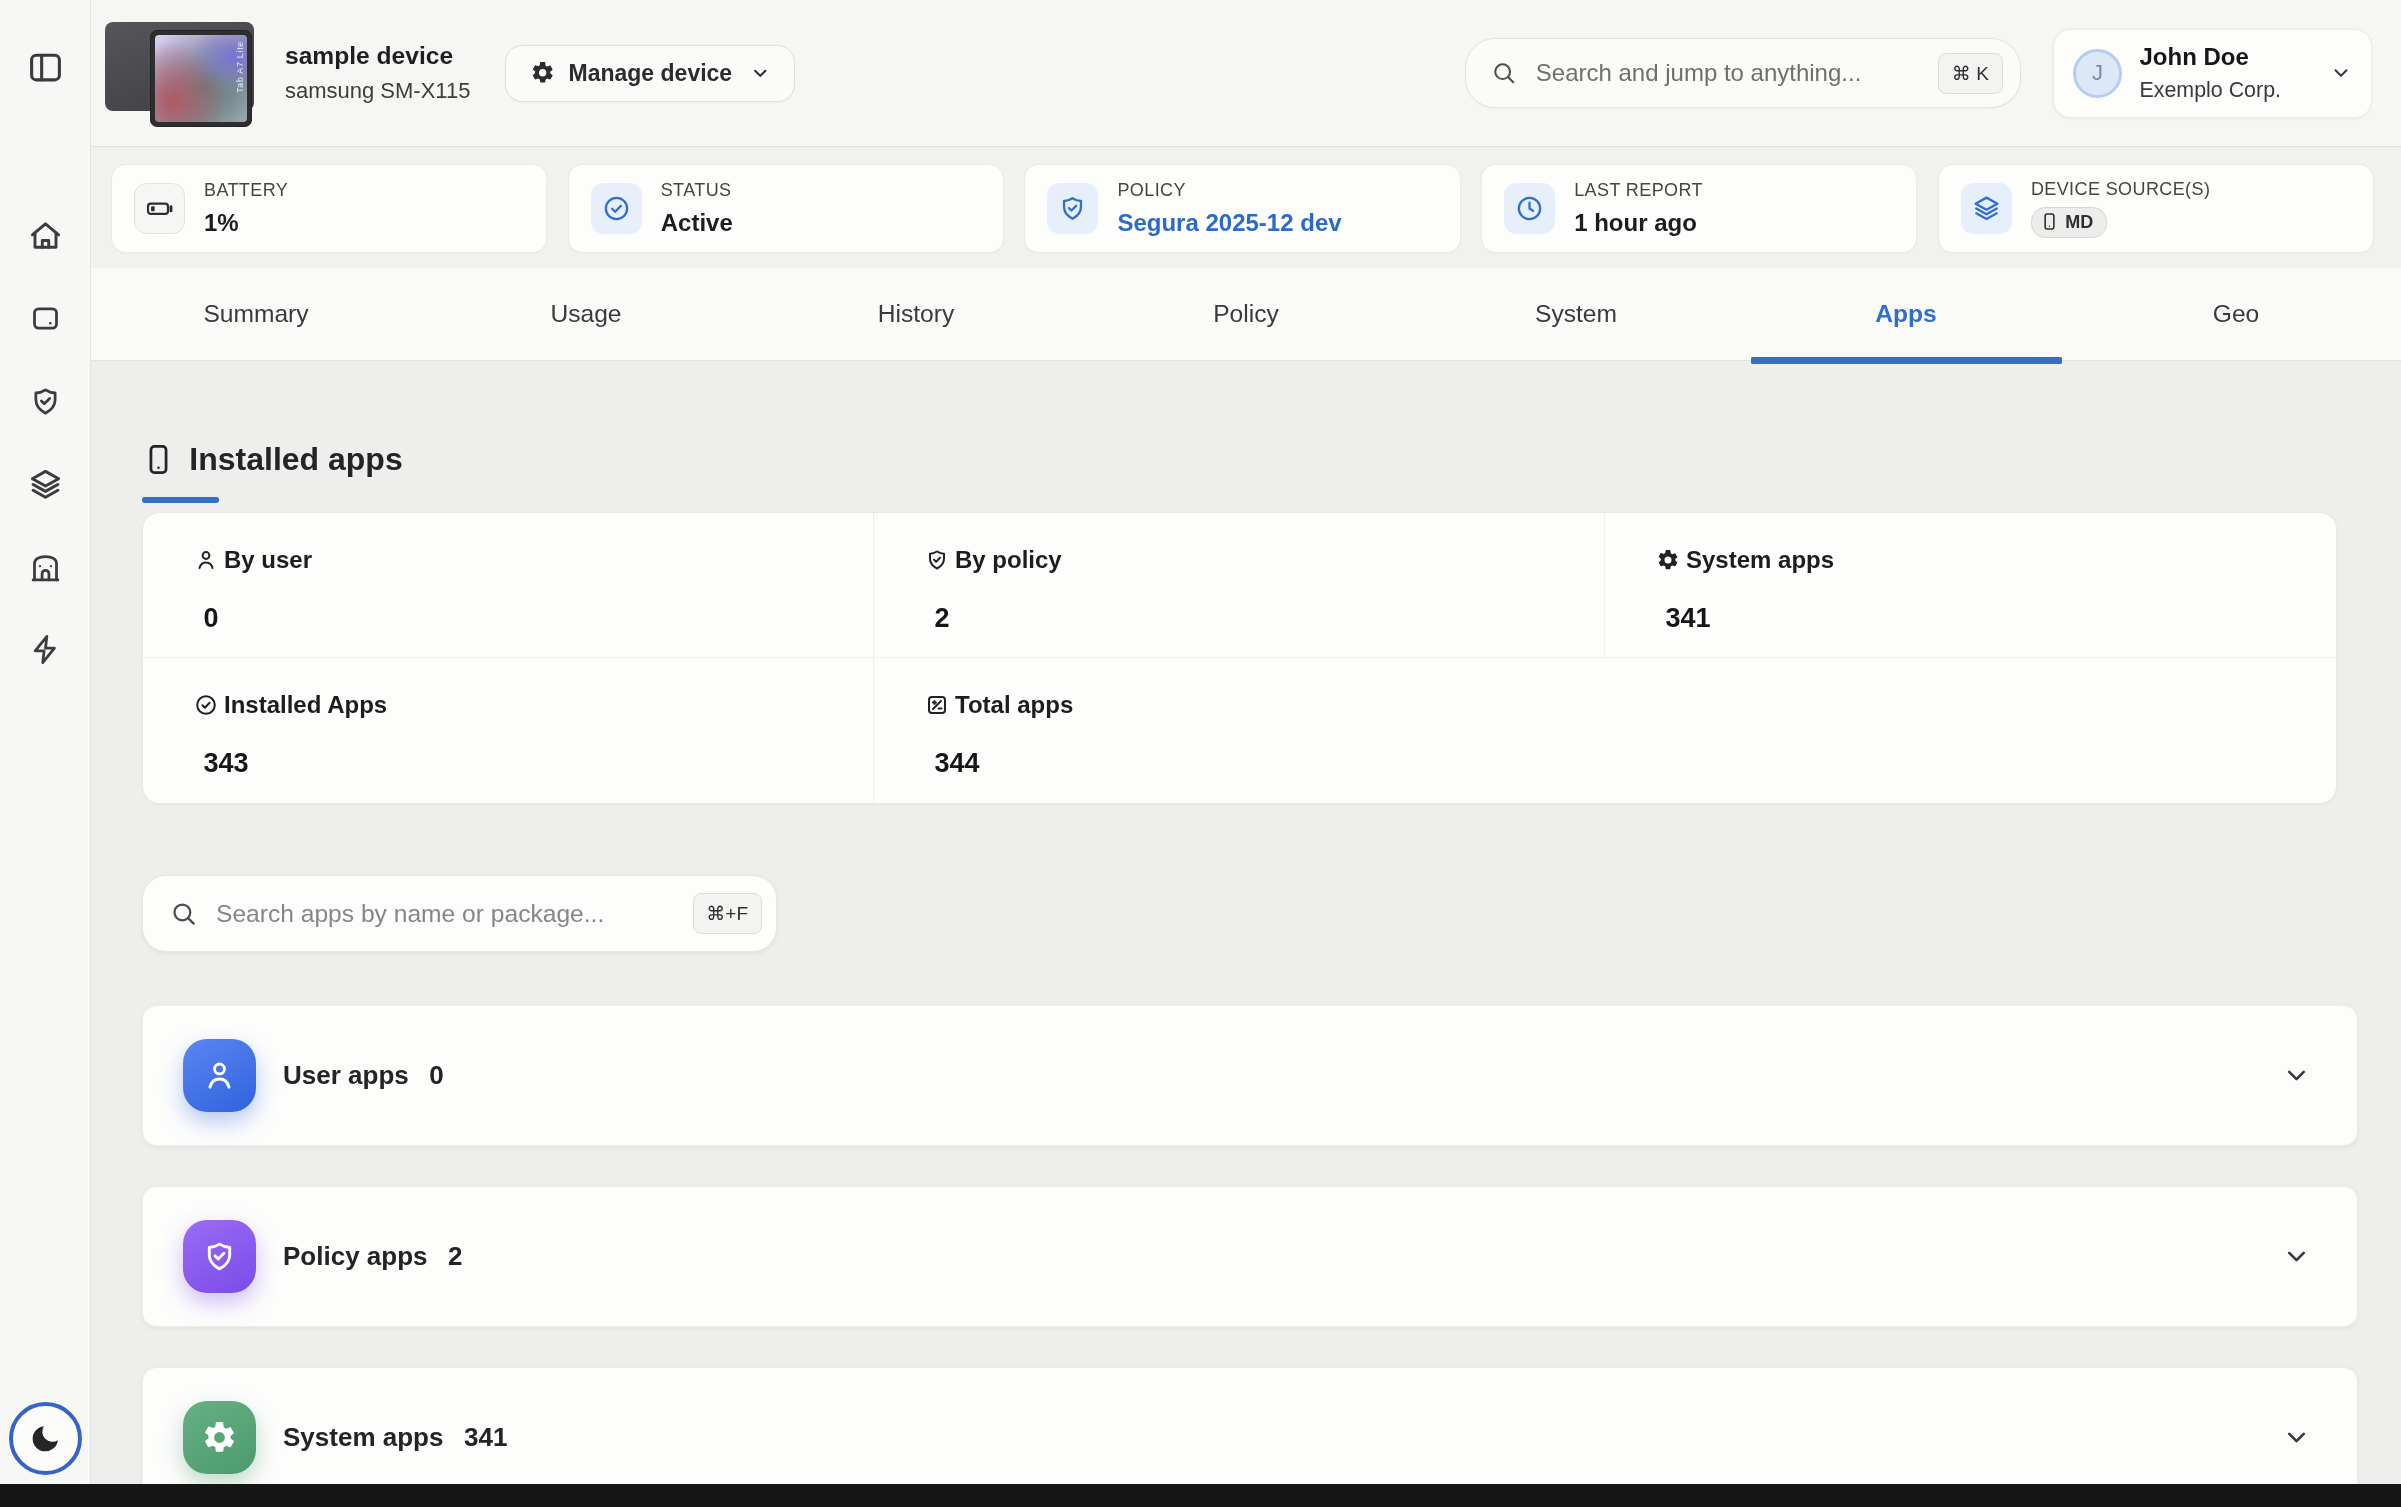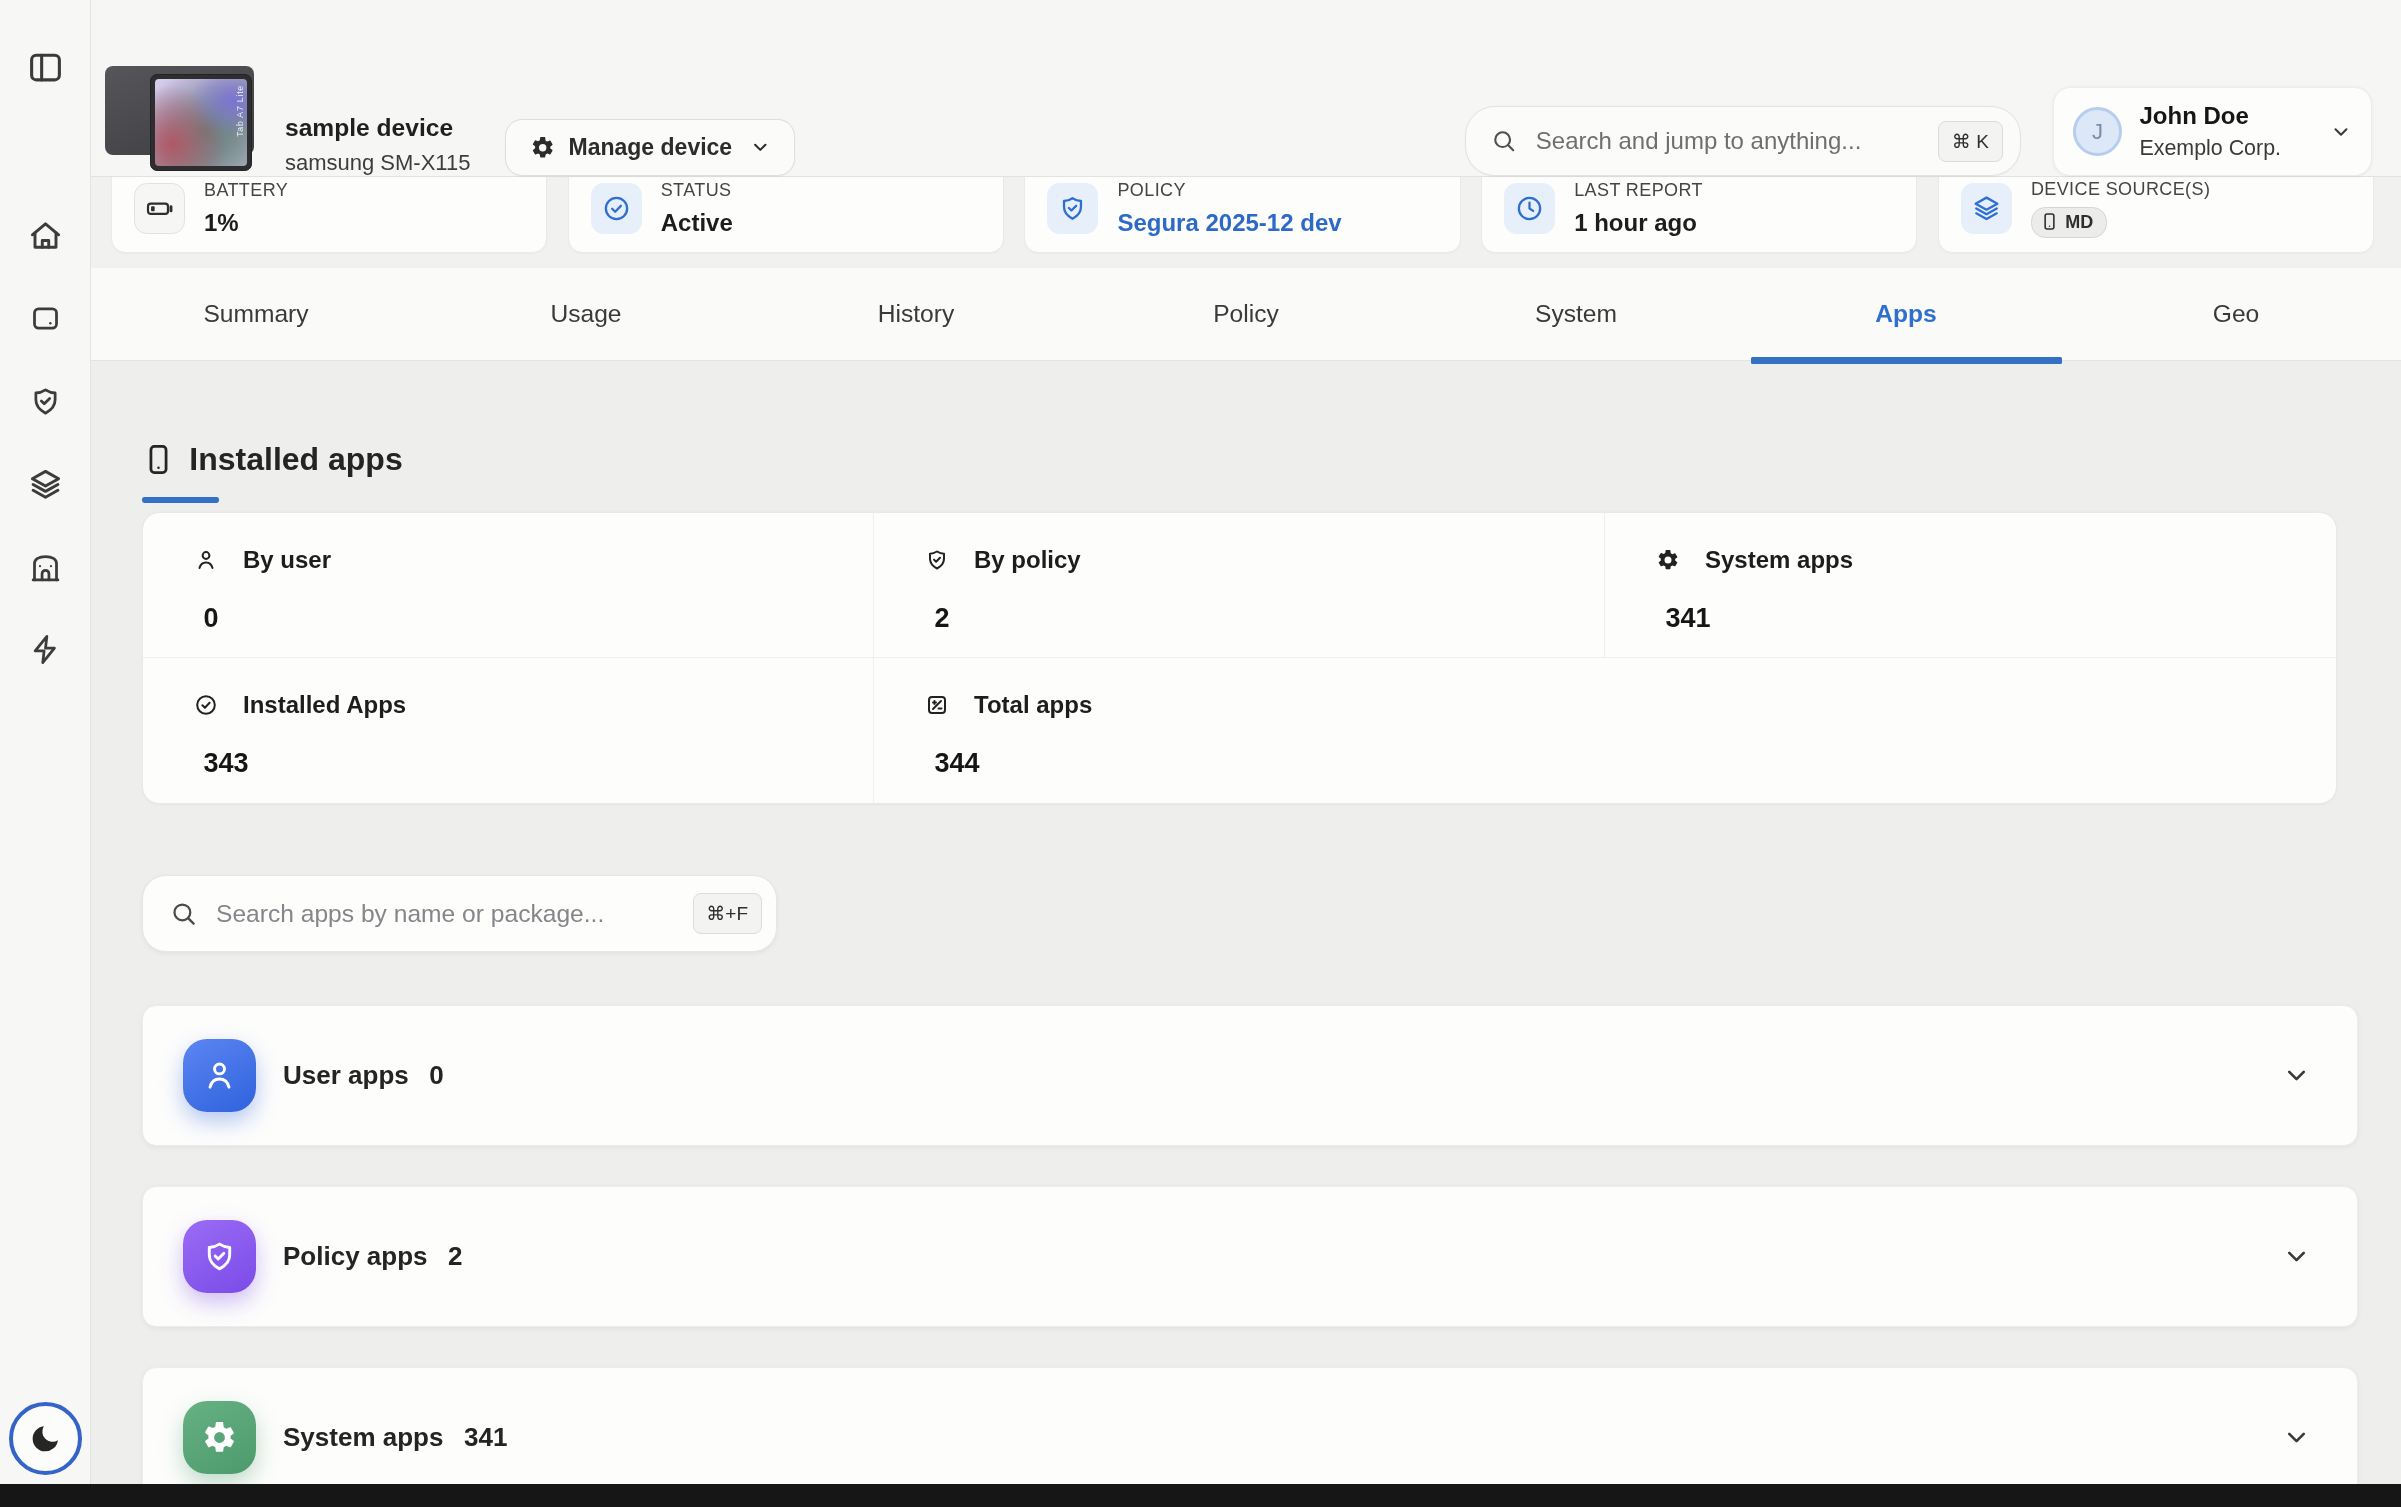--- a/index.html
+++ b/index.html
@@ -26,23 +26,23 @@
     display:flex; align-items:center; justify-content:center; color:#3c3c3c; cursor:pointer;
   }
   .dark-toggle {
     position:absolute; left:8.7px; top:1402px; width:73px; height:73px; border-radius:50%;
     background:#fcfcfa; border:4.8px solid #3564c8;
     display:flex; align-items:center; justify-content:center; cursor:pointer;
   }
 
   
   .header {
-    position:absolute; left:91px; top:0; right:0; height:177px;
+    position:absolute; left:91px; top:0; right:0; height:147px;
     background:#f6f6f4; border-bottom:0.8px solid #e2e2e0;
-    display:flex; align-items:flex-end; z-index:4;
+    display:flex; align-items:center; z-index:4;
   }
   .device-photo { position:relative; width:167px; height:118px; margin-left:12.7px; flex:0 0 auto; }
   .device-photo .back-tab {
     position:absolute; left:1.6px; top:8px; width:149px; height:89px; border-radius:8px;
     background:linear-gradient(160deg,#55555a,#3e3e42);
   }
   .device-photo .back-cam { position:absolute; right:11px; top:14.3px; width:11px; height:16px; border-radius:5.6px; background:#26262a; }
   .device-photo .front-tab {
     position:absolute; left:46px; top:16px; width:102px; height:97px; border-radius:7.1px;
     background:#2e2e31; border:1.6px solid #232325; padding:4px;
@@ -145,21 +145,21 @@
   .section-underline { width:77px; height:5.6px; background:#3470c4; border-radius:2.4px; margin-top:19px; }
 
   .stats-card {
     margin-top:9.5px; width:2195px; background:#fdfdfc; border:0.8px solid #e9e9e7; border-radius:17.5px;
     box-shadow:0 0.8px 2.4px rgba(0,0,0,.04);
     display:grid; grid-template-columns:731px 731px 1fr; overflow:hidden;
   }
   .stat-cell { height:145px; padding:33px 0 0 51px; }
   .stat-cell.br { border-right:0.8px solid #efefed; }
   .stat-cell.bb { border-bottom:0.8px solid #efefed; }
-  .stat-label-row { display:flex; align-items:center; gap:25px; color:#222; }
+  .stat-label-row { display:flex; align-items:center; gap:6px; color:#222; }
   .stat-label { font-size:24px; font-weight:bold; color:#1d1d1d; }
   .stat-value { font-size:27px; font-weight:bold; color:#161616; margin:29px 0 0 9.5px; }
 
   .app-search {
     margin-top:71px; width:635px; height:77px; background:#fdfdfc;
     border:0.8px solid #e6e6e4; border-radius:24px;
     display:flex; align-items:center; gap:19px; padding:0 14.3px 0 27px;
     box-shadow:0 1.6px 4px rgba(0,0,0,.05);
   }
   .app-search input {

